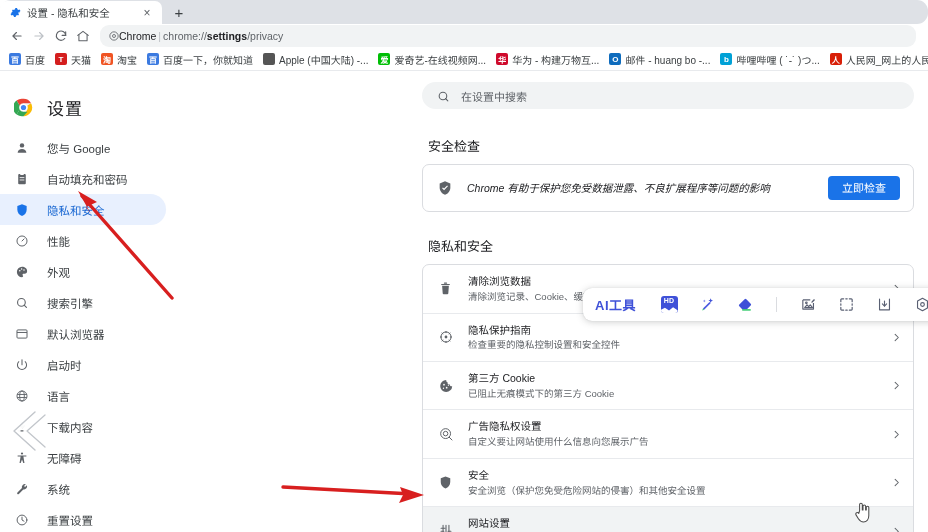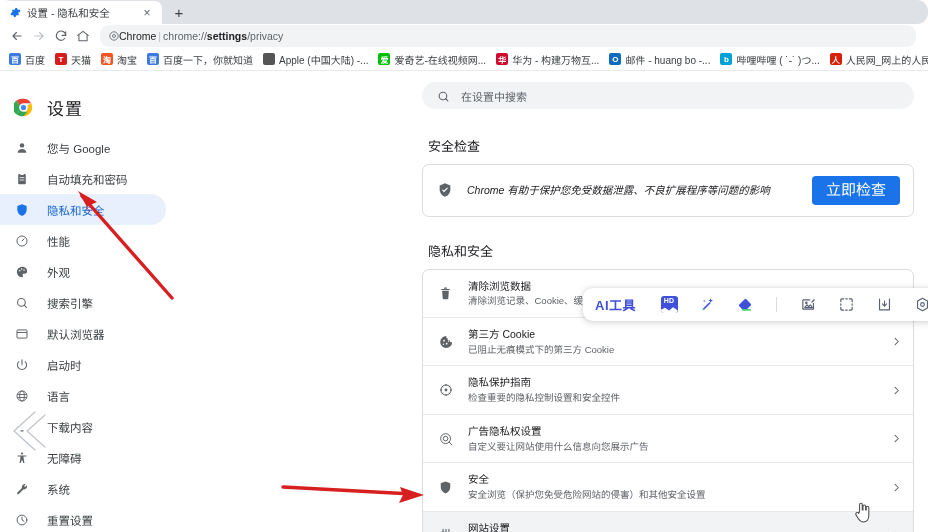--- a/index.html
+++ b/index.html
@@ -104,21 +104,21 @@
   .sec-title.priv { margin-top:24px; }
 
   .card {
     background:#fff; border:1px solid #dadce0; border-radius:7px; overflow:hidden;
   }
   .sc-row { display:flex; align-items:center; gap:14px; padding:11px 13px 11px 14px; }
   .sc-ic { width:16px; height:16px; flex:0 0 16px; color:#5f6368; }
   .sc-text { flex:1 1 auto; font-size:10.5px; color:#202124; line-height:1.35;font-style:italic; }
   .btn-primary {
     flex:0 0 auto; background:#1a73e8; color:#fff; border:none; border-radius:4px;
-    font-size:15px; padding:6px 14px; font-family:inherit; line-height:1.1;
+    font-size:11px; padding:6px 14px; font-family:inherit; line-height:1.1;
   }
 
   .row {
     display:flex; align-items:center; gap:14px;
     padding:9px 10px 9px 14px; border-bottom:1px solid #e8eaed; min-height:46px;
   }
   .row:last-child { border-bottom:none; }
   .row.hover { background:#f1f3f4; }
   .row-ic { width:17px; height:17px; flex:0 0 17px; color:#5f6368; display:flex; align-items:center; justify-content:center;}
   .row-body { flex:1 1 auto; min-width:0; }
@@ -444,49 +444,49 @@
               <div class="row-sub">清除浏览记录、Cookie、缓存及其他数据</div>
             </div>
             <span class="row-arrow">
               <svg viewBox="0 0 24 24" width="11" height="11" fill="none" stroke="currentColor" stroke-width="2.2" stroke-linecap="round" stroke-linejoin="round">
                 <path d="M9 5l7 7-7 7"></path>
               </svg>
             </span>
           </div>
           <div class="row">
             <span class="row-ic">
+              <svg viewBox="0 0 24 24" width="16" height="16" fill="none" stroke="currentColor" stroke-width="1.5">
+                <circle cx="12" cy="12" r="7.6"></circle>
+                <path d="M12 3v3.1M12 17.9V21M3 12h3.1M17.9 12H21M5.6 5.6l2.2 2.2M16.2 16.2l2.2 2.2M18.4 5.6l-2.2 2.2M7.8 16.2l-2.2 2.2"></path>
+                <circle cx="12" cy="12" r="2.1" fill="currentColor" stroke="none"></circle>
+              </svg>
+            </span>
+            <div class="row-body">
+              <div class="row-title">隐私保护指南</div>
+              <div class="row-sub">检查重要的隐私控制设置和安全控件</div>
+            </div>
+            <span class="row-arrow">
+              <svg viewBox="0 0 24 24" width="11" height="11" fill="none" stroke="currentColor" stroke-width="2.2" stroke-linecap="round" stroke-linejoin="round">
+                <path d="M9 5l7 7-7 7"></path>
+              </svg>
+            </span>
+          </div>
+          <div class="row">
+            <span class="row-ic">
               <svg viewBox="0 0 24 24" width="16" height="16" fill="currentColor">
                 <path d="M12.3 3a9 9 0 109 9.3 2.6 2.6 0 01-3.6-2.9 2.6 2.6 0 01-3.4-3.2A2.6 2.6 0 0112.3 3z"></path>
                 <circle cx="9" cy="10" r="1.3" fill="#fff"></circle>
                 <circle cx="13" cy="14.6" r="1.3" fill="#fff"></circle>
                 <circle cx="8.2" cy="15.4" r="1" fill="#fff"></circle>
                 <circle cx="15.6" cy="10.8" r=".9" fill="#fff"></circle>
               </svg>
             </span>
             <div class="row-body">
               <div class="row-title">第三方 Cookie</div>
               <div class="row-sub">已阻止无痕模式下的第三方 Cookie</div>
-            </div>
-            <span class="row-arrow">
-              <svg viewBox="0 0 24 24" width="11" height="11" fill="none" stroke="currentColor" stroke-width="2.2" stroke-linecap="round" stroke-linejoin="round">
-                <path d="M9 5l7 7-7 7"></path>
-              </svg>
-            </span>
-          </div>
-          <div class="row">
-            <span class="row-ic">
-              <svg viewBox="0 0 24 24" width="16" height="16" fill="none" stroke="currentColor" stroke-width="1.5">
-                <circle cx="12" cy="12" r="7.6"></circle>
-                <path d="M12 3v3.1M12 17.9V21M3 12h3.1M17.9 12H21M5.6 5.6l2.2 2.2M16.2 16.2l2.2 2.2M18.4 5.6l-2.2 2.2M7.8 16.2l-2.2 2.2"></path>
-                <circle cx="12" cy="12" r="2.1" fill="currentColor" stroke="none"></circle>
-              </svg>
-            </span>
-            <div class="row-body">
-              <div class="row-title">隐私保护指南</div>
-              <div class="row-sub">检查重要的隐私控制设置和安全控件</div>
             </div>
             <span class="row-arrow">
               <svg viewBox="0 0 24 24" width="11" height="11" fill="none" stroke="currentColor" stroke-width="2.2" stroke-linecap="round" stroke-linejoin="round">
                 <path d="M9 5l7 7-7 7"></path>
               </svg>
             </span>
           </div>
           <div class="row">
             <span class="row-ic">
               <svg viewBox="0 0 24 24" width="16" height="16" fill="none" stroke="currentColor" stroke-width="1.5">

